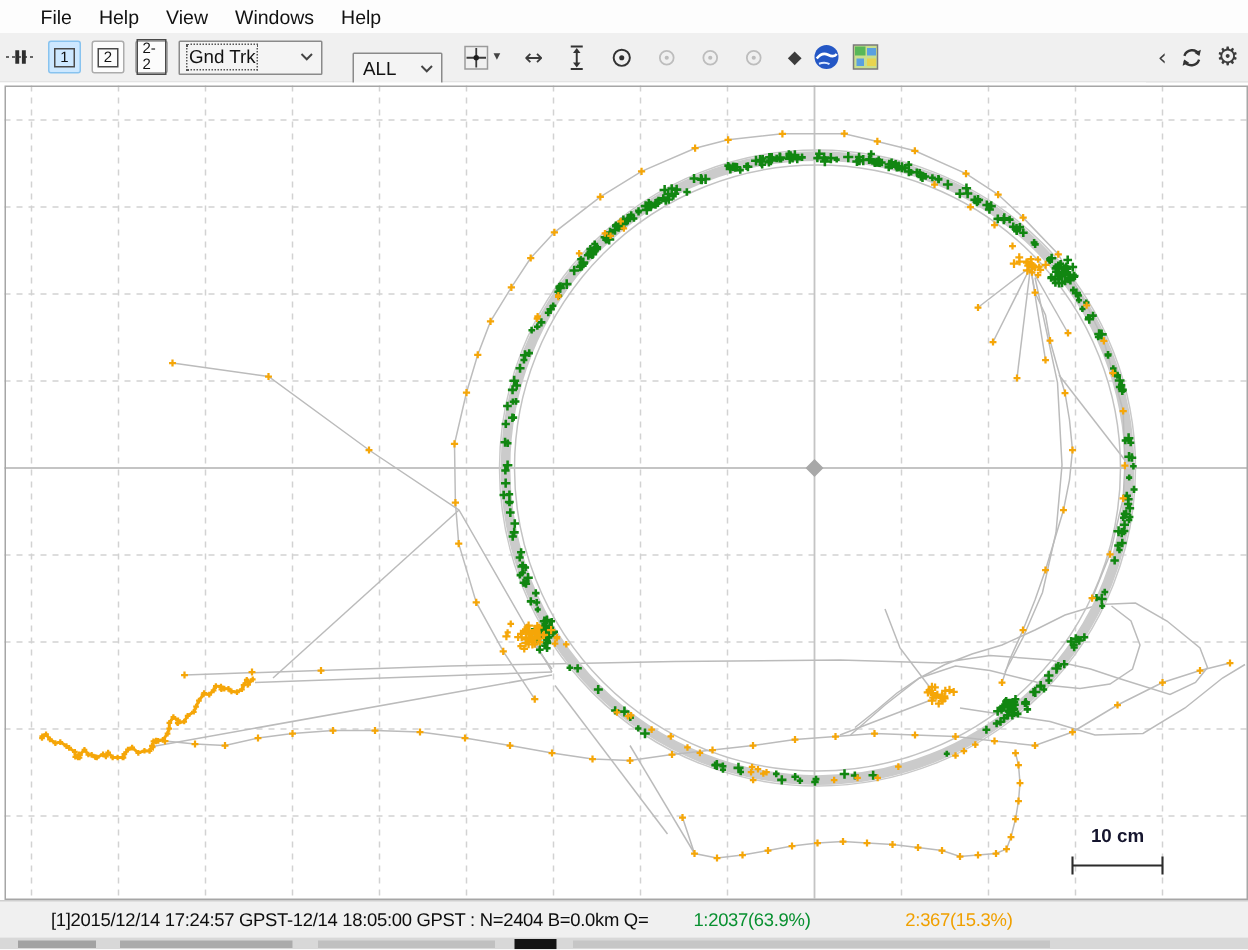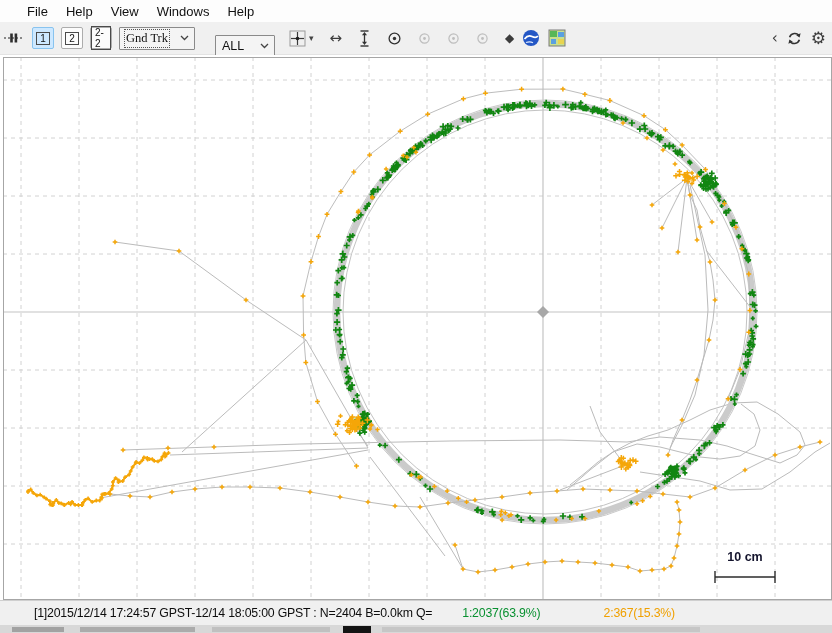--- a/index.html
+++ b/index.html
@@ -16,21 +16,21 @@
   .tb-spacer{flex:1 1 auto;}
   .viewbtn{width:22px;height:22px;background:#fcfcfc;border:1px solid #acacac;border-radius:2px;
     display:flex;align-items:center;justify-content:center;margin-right:7px;box-sizing:border-box;}
   .viewbtn .numbox{border:1px solid #4a4a4a;background:transparent;font-size:10px;line-height:11px;
     padding:0 3px;color:#111;}
   .viewbtn.selected{background:#cde8ff;border-color:#88c3ef;}
   .combo{height:23px;border:1px solid #8a8a8a;background:#f4f4f4;display:flex;align-items:center;
     justify-content:space-between;box-sizing:border-box;padding:0 5px 0 6px;border-radius:1px;}
   .combo .val{font-size:12.5px;color:#111;white-space:nowrap;}
   .combo.focused .val{outline:1px dotted #555;outline-offset:1px;}
-  .combo-type{width:76px;margin-right:20px;font-family:Liberation Serif, serif;}
+  .combo-type{width:96px;margin-right:20px;}
   .combo-sat{width:60px;margin-right:14px;margin-top:16px;}
   .tb-icon{display:flex;align-items:center;justify-content:center;height:24px;flex:0 0 auto;}
   .glyph{font-size:15px;color:#3c3c3c;font-family:"DejaVu Sans",sans-serif;}
   .glyph.small{font-size:12px;}
   .caret{font-size:9px;color:#444;margin-left:3px;font-family:"DejaVu Sans",sans-serif;}
   
   .plot{position:relative;width:764px;height:545px;background:#ffffff;}
   .plot svg{position:absolute;left:0;top:0;}
   
   .statusbar{height:25px;background:#f0f0f0;border-top:1px solid #cfcfcf;display:flex;

